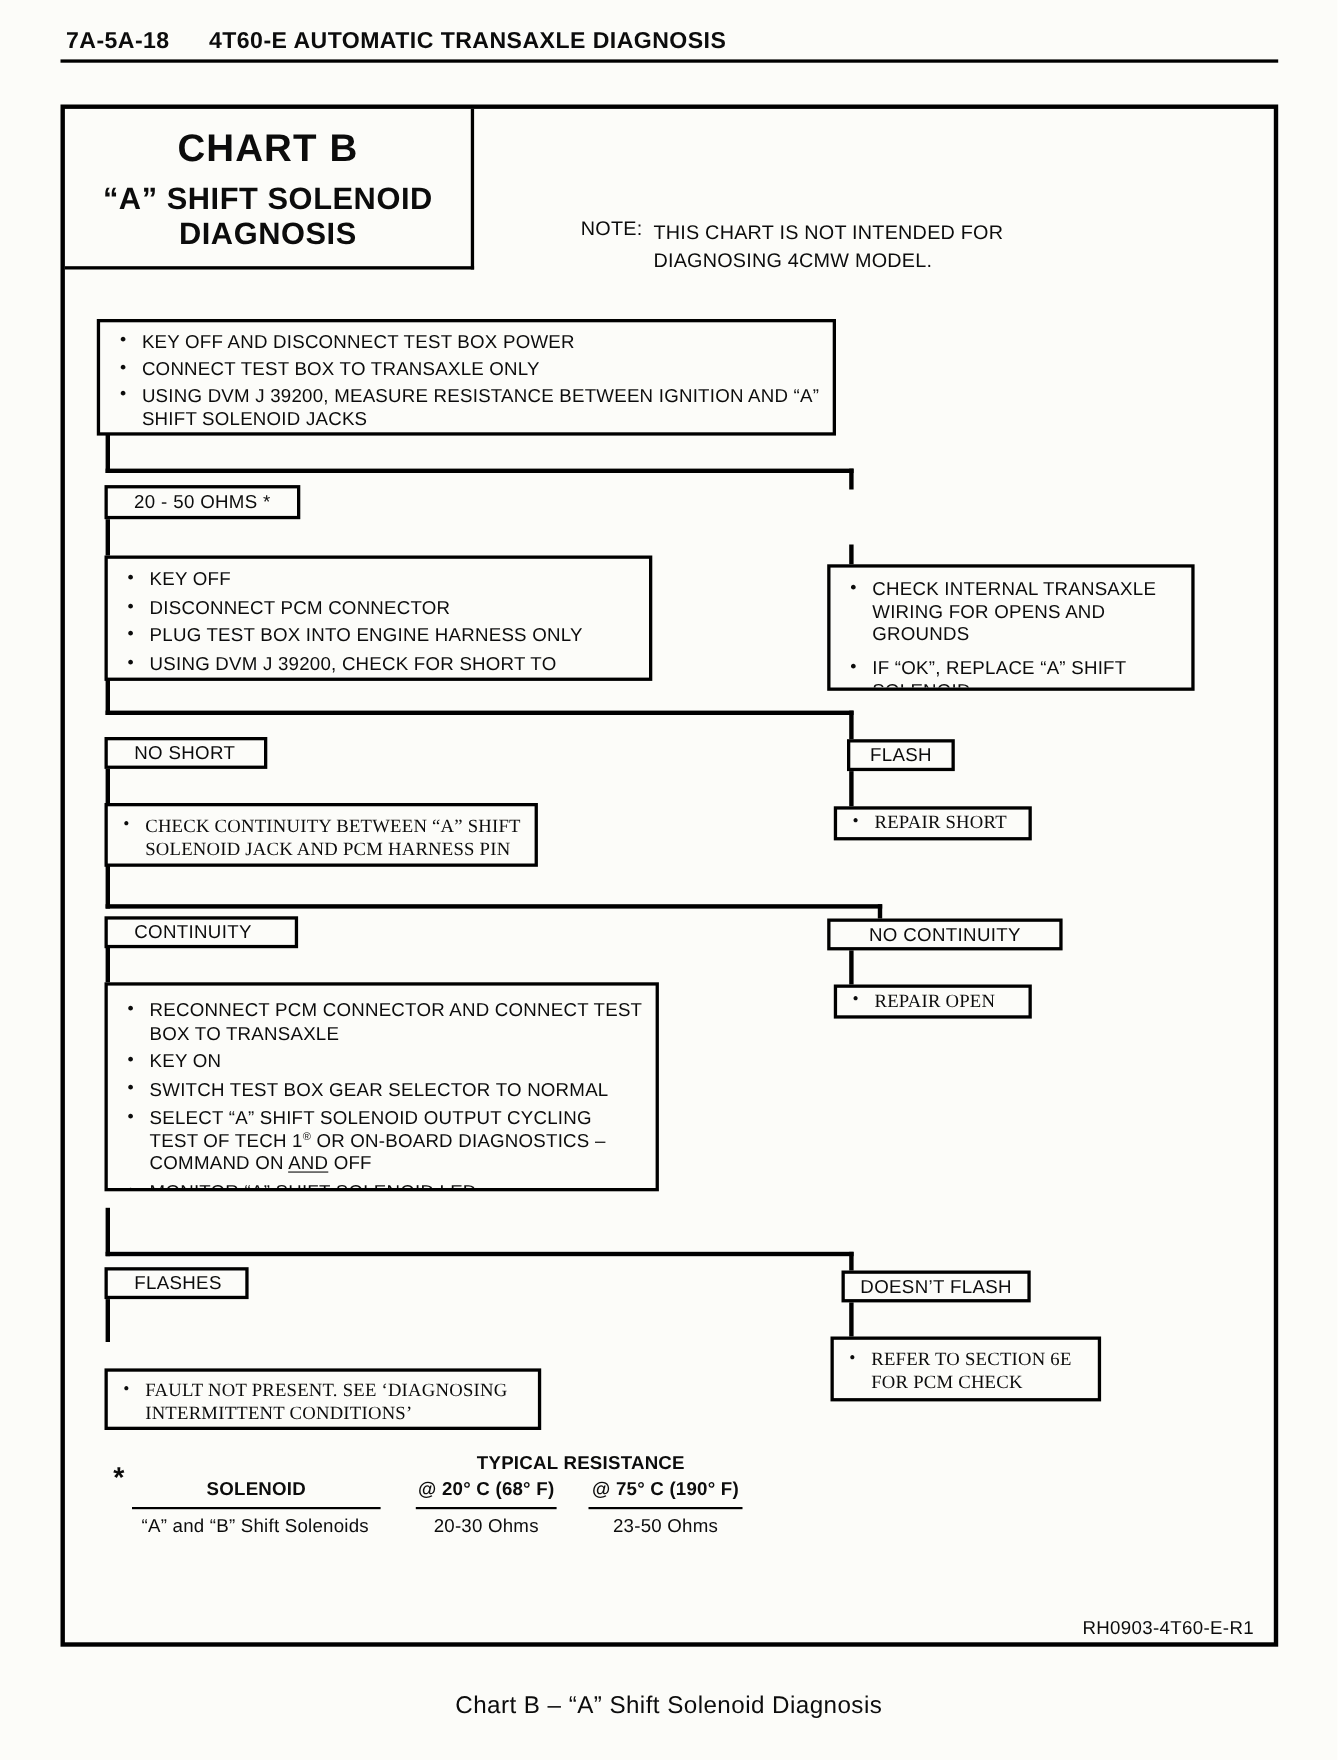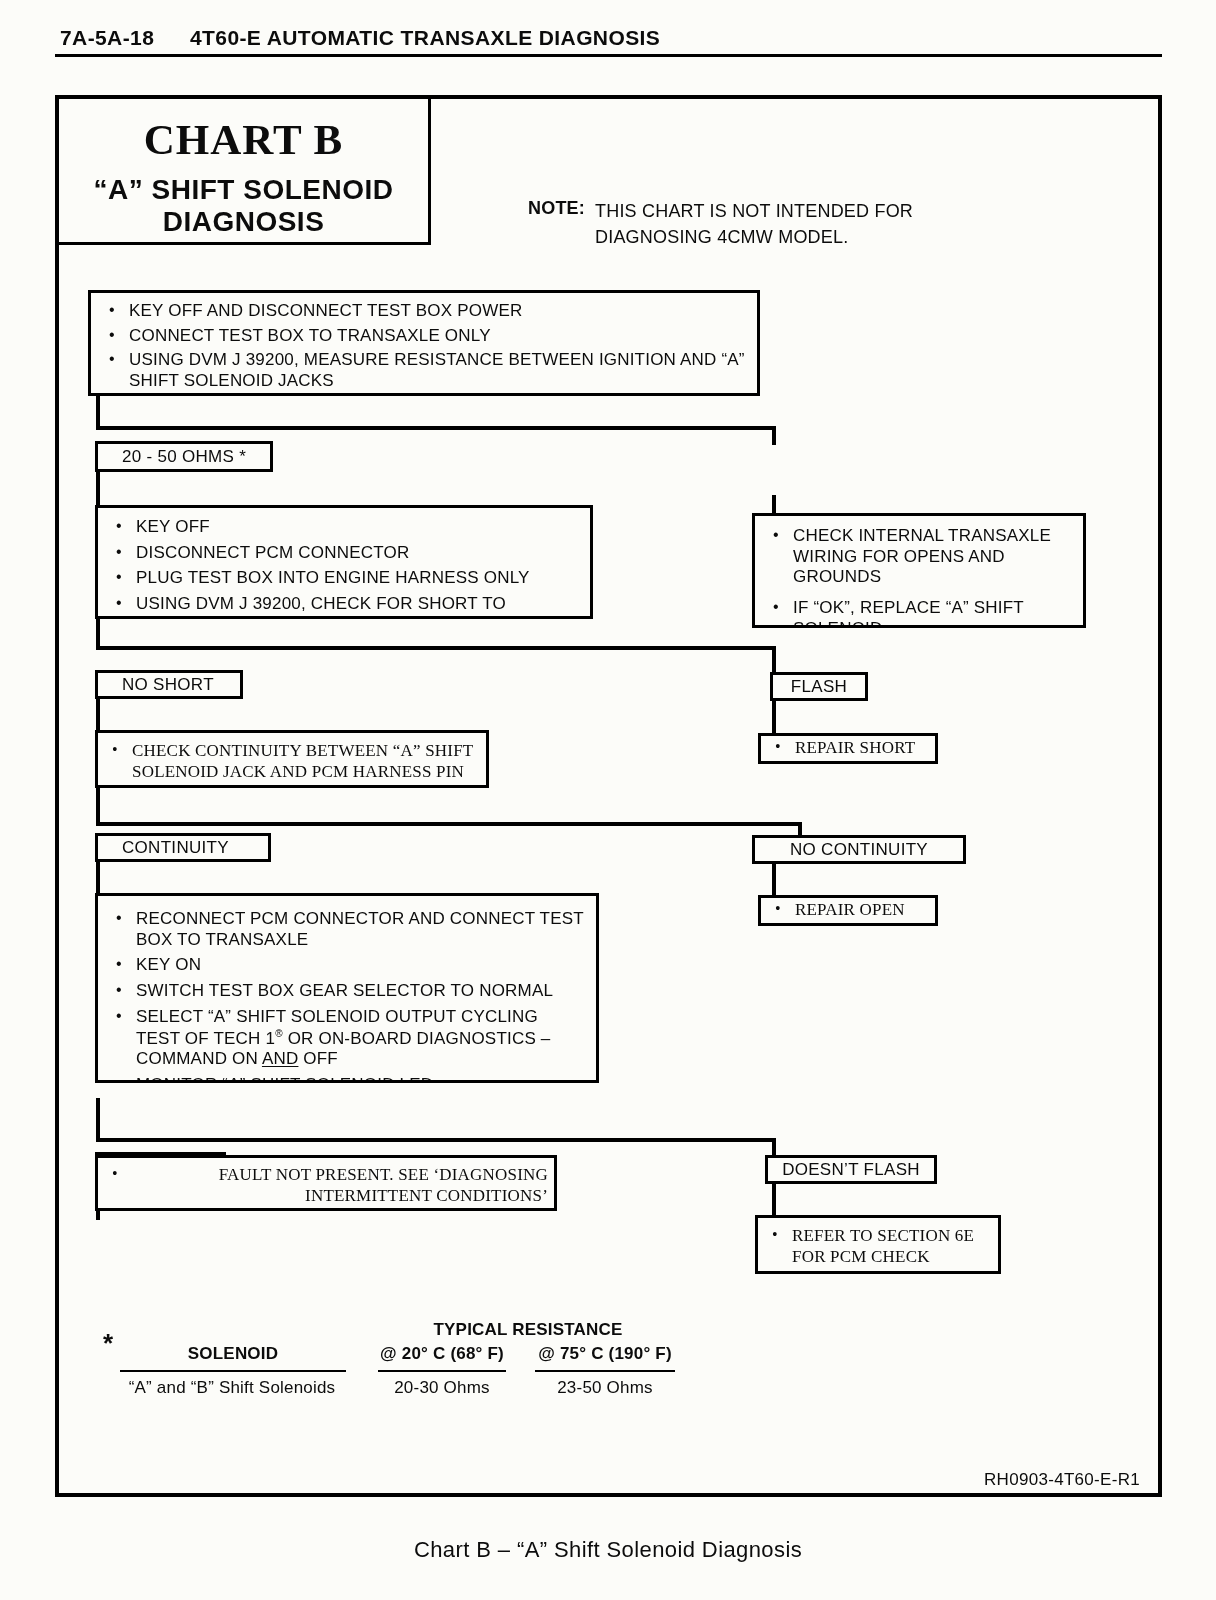--- a/index.html
+++ b/index.html
@@ -17,25 +17,25 @@
 
   
   .frame { position:absolute; border:4px solid #000; box-sizing:border-box; background:transparent; }
 
   
   .title-box {
     position:absolute; box-sizing:border-box;
     border-right:3px solid #000; border-bottom:3px solid #000;
     text-align:center; padding-top:16px;
   }
-  .title-main { font-size:43px; font-weight:bold; letter-spacing:1px;font-family:Liberation Serif, serif; }
+  .title-main { font-size:35px; font-weight:bold; letter-spacing:1px; }
   .title-sub  { font-size:28px; font-weight:bold; letter-spacing:0.5px; margin-top:10px; }
 
   .note { position:absolute; display:flex; font-size:18px; letter-spacing:0.2px; }
-  .note .lbl { font-weight:bold; margin-right:10px; white-space:nowrap; }
+  .note .lbl { font-weight:normal; margin-right:10px; white-space:nowrap; }
   .note .txt { line-height:1.45; }
 
   
   .fbox {
     position:absolute; box-sizing:border-box;
     border:3px solid #000; background:#fcfcf9; overflow:hidden;
   }
   .lbl-box { display:flex; align-items:center; justify-content:center;
     font-size:17px; letter-spacing:0.3px; white-space:nowrap; }
   .lbl-left { justify-content:flex-start; padding-left:24px; }
@@ -177,21 +177,21 @@
   <div class="line" style="left:96px; top:1098px; width:4px; height:44px;"></div>
   <div class="line" style="left:96px; top:1138px; width:680px; height:4px;"></div>
   <div class="line" style="left:772px; top:1138px; width:4px; height:19px;"></div>
 
   <div class="fbox lbl-box lbl-left" style="left:95px; top:1152px; width:131px; height:29px;">FLASHES</div>
   <div class="fbox lbl-box" style="left:765px; top:1155px; width:172px; height:29px;">DOESN’T FLASH</div>
 
   <div class="line" style="left:96px; top:1181px; width:4px; height:39px;"></div>
   <div class="line" style="left:772px; top:1184px; width:4px; height:33px;"></div>
 
-  <div class="fbox" style="left:95px; top:1155px; width:462px; height:56px;text-align:right;">
+  <div class="fbox" style="left:95px; top:1244px; width:397px; height:56px;">
     <ul class="bullets single" style="padding-top:5px;">
       <li>FAULT NOT PRESENT.  SEE ‘DIAGNOSING INTERMITTENT CONDITIONS’</li>
     </ul>
   </div>
   <div class="fbox" style="left:755px; top:1215px; width:246px; height:59px;">
     <ul class="bullets single" style="padding-top:6px;">
       <li>REFER TO SECTION 6E FOR PCM CHECK</li>
     </ul>
   </div>
 

